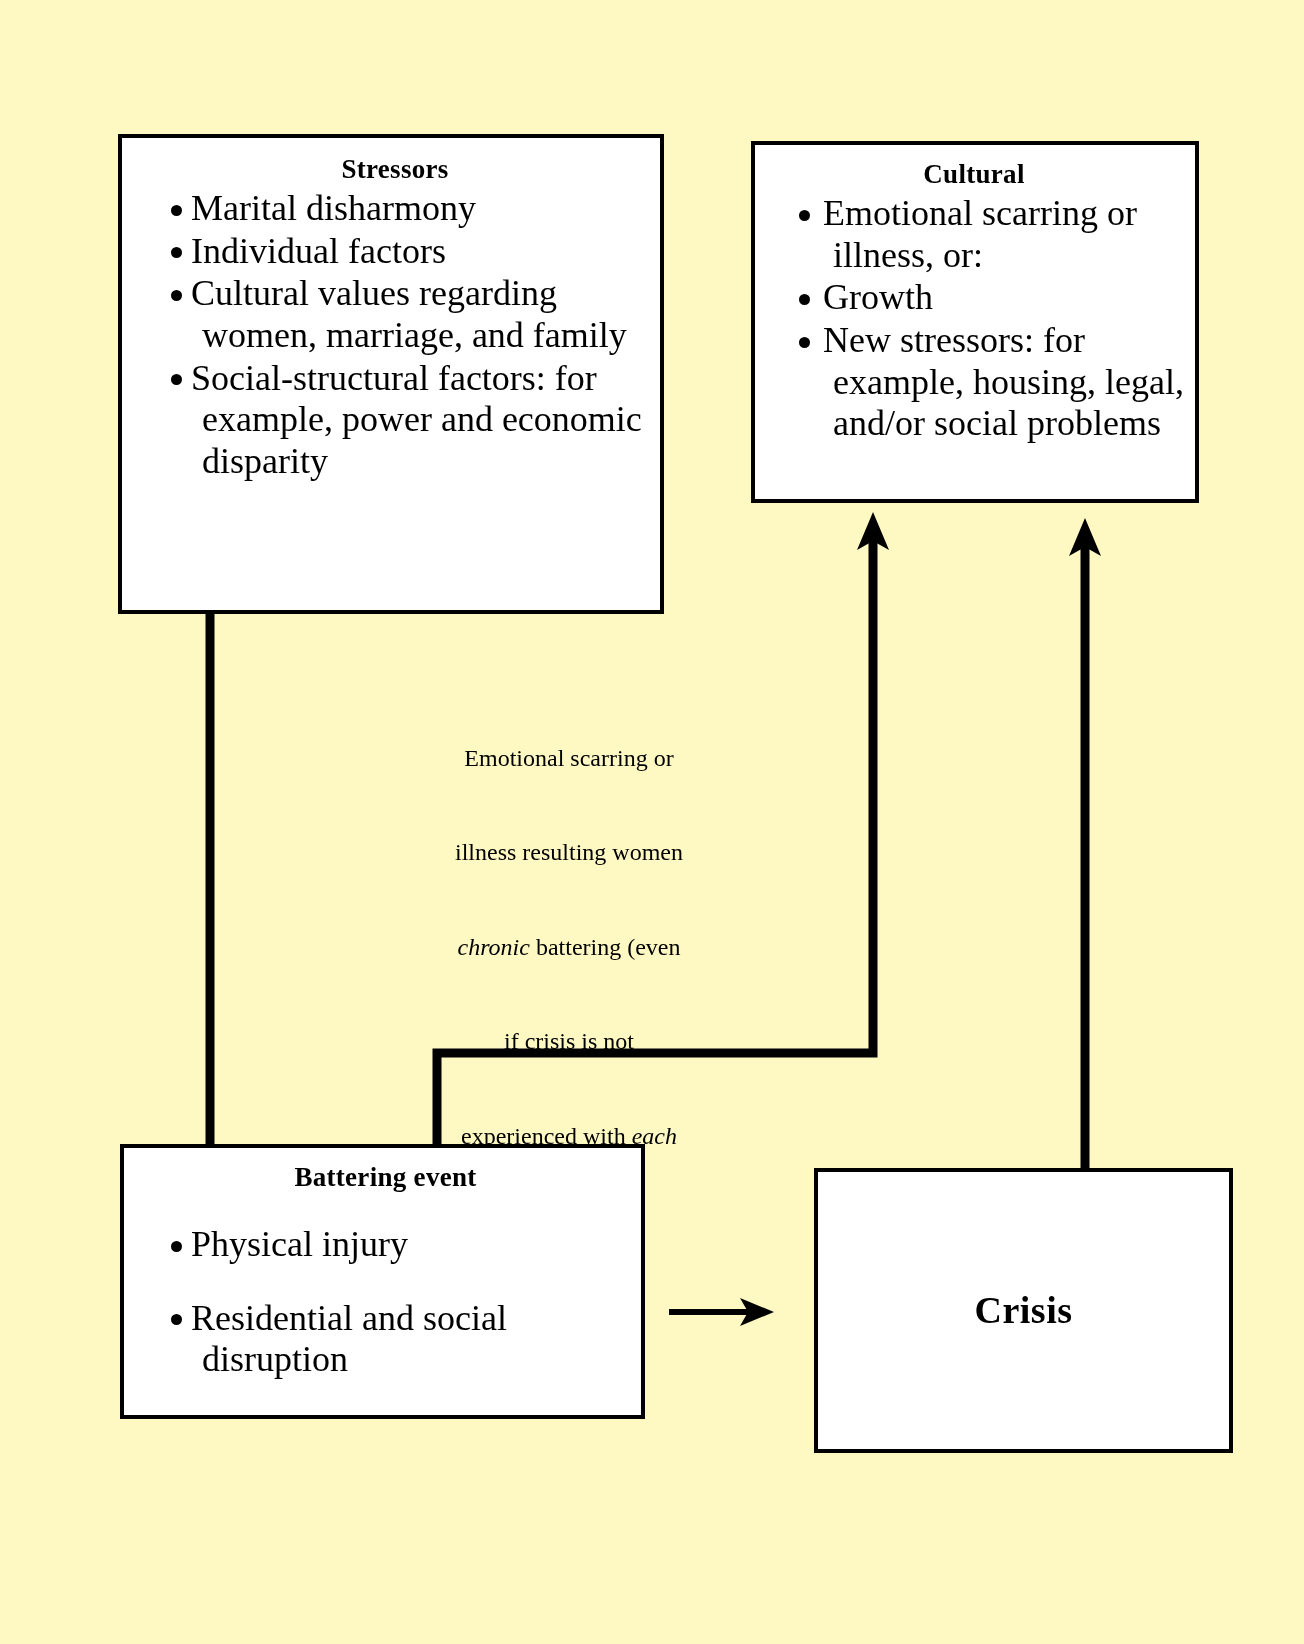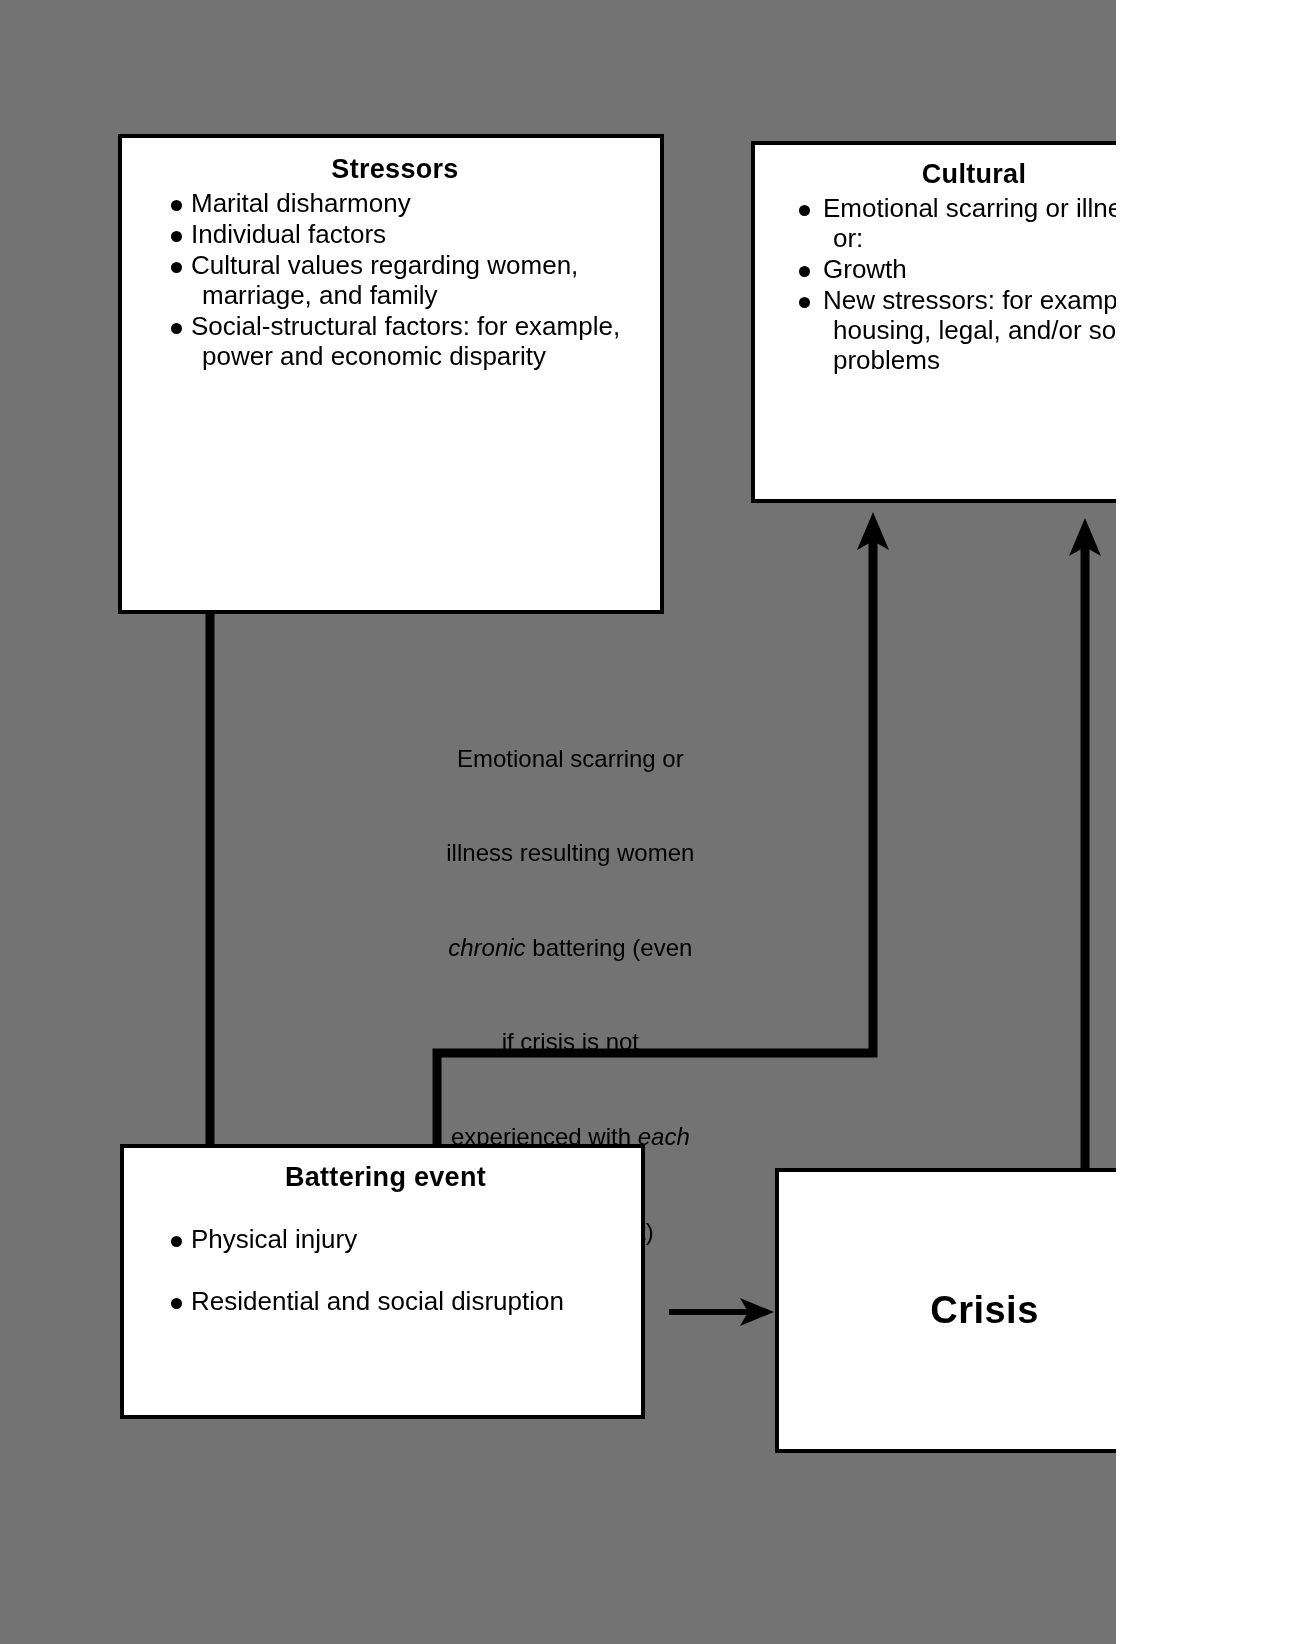--- a/index.html
+++ b/index.html
@@ -2,24 +2,24 @@
 <html><head>
 <meta charset="utf-8">
 <style>
   html, body {
     margin: 0;
     padding: 0;
     background: #ffffff;
   }
   #page {
     position: relative;
-    width: 1116px;
+    width: 1304px;
     height: 1644px;
-    background: #737373;
-    font-family: Liberation Sans, sans-serif;
+    background: #fef9c3;
+    font-family: Liberation Serif, serif;
     color: #000000;
     overflow: hidden;
   }
 
   .node-box {
     position: absolute;
     border: 4px solid #000000;
     box-sizing: border-box;
     background: #ffffff;
   }
@@ -32,21 +32,21 @@
     letter-spacing: 0.3px;
   }
 
   ul.bullets {
     list-style: none;
     margin: 4px 0 0 0;
     padding: 0;
   }
   ul.bullets > li {
     position: relative;
-    font-size: 26px;
+    font-size: 36px;
     line-height: 1.155;
     margin: 0 0 1px 0;
   }
   ul.bullets > li .dot {
     position: absolute;
     left: 0;
     top: 0.46em;
     width: 11px;
     height: 11px;
     background: #000000;
@@ -88,21 +88,21 @@
     width: 525px;
     height: 275px;
     padding: 14px 10px 0 16px;
   }
   #box-battering ul.bullets > li { padding-left: 62px; margin-top: 32px; }
   #box-battering ul.bullets > li .dot { left: 31px; }
   #box-battering ul.bullets > li .txt { text-indent: -11px; }
 
   
   #box-crisis {
-    left: 775px;
+    left: 814px;
     top: 1168px;
     width: 419px;
     height: 285px;
   }
   #box-crisis .crisis-label {
     position: absolute;
     left: 0;
     right: 0;
     top: 50%;
     transform: translateY(-52%);

